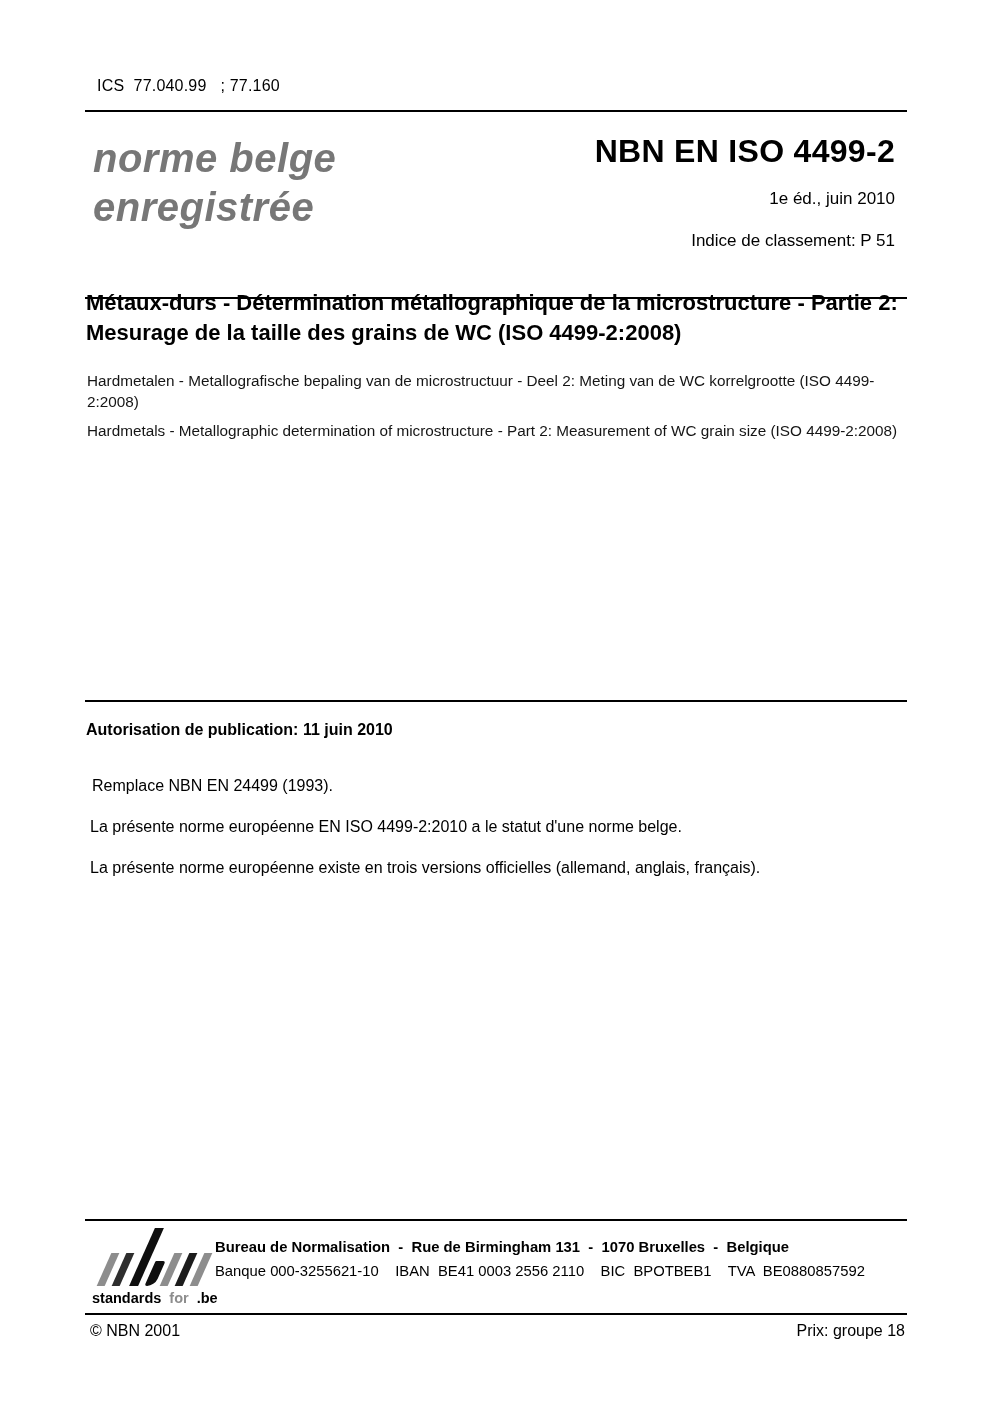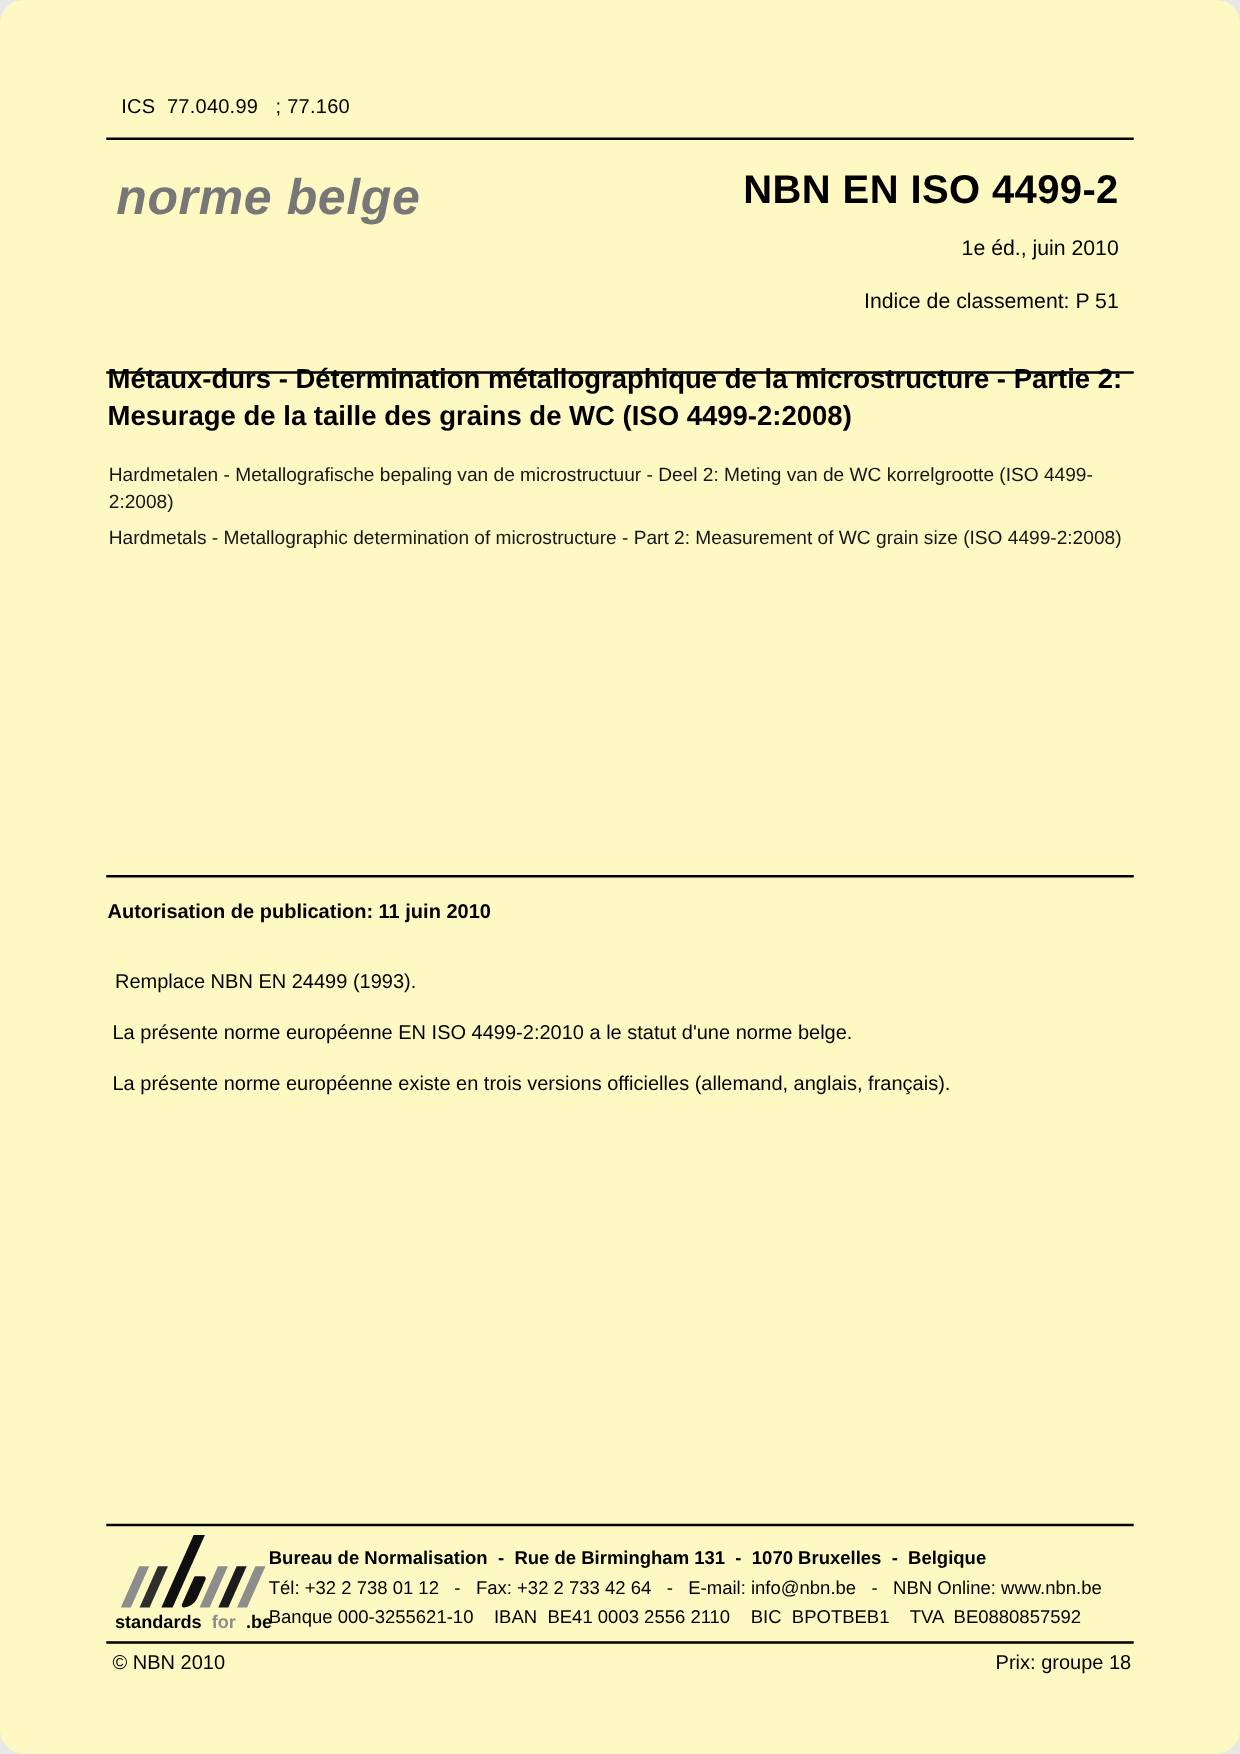--- a/index.html
+++ b/index.html
@@ -1,25 +1,24 @@
 <!DOCTYPE html>
 <html><head>
 <meta charset="utf-8">
 <style>
   html, body { margin: 0; padding: 0; background: #e8e8e8; }
   .page {
     position: relative;
     width: 992px;
     height: 1403px;
     margin: 0 auto;
-    background: #fef9c3;
+    background: #ffffff;
     font-family: "Liberation Sans", sans-serif;
     color: #000000;
     overflow: hidden;
-    border-radius: 19px;
   }
   .pre { white-space: pre-wrap; }
   .rule { position: absolute; left: 85px; width: 822px; background: #000000; }
 
   #ics-code { position: absolute; left: 97px; top: 77px; font-size: 16px; letter-spacing: 0.2px; }
   #rule-top { top: 110px; height: 2px; }
 
   #doc-type {
     position: absolute; left: 93px; top: 134px;
     font-size: 40px; line-height: 49px;
@@ -68,20 +67,21 @@
 </head>
 <body>
 
 <div class="page">
 
   <div id="ics-code" class="pre">ICS  77.040.99   ; 77.160</div>
   <div id="rule-top" class="rule"></div>
 
   <div id="doc-type">
     <div>norme belge</div>
+    <div>enregistrée</div>
   </div>
 
   <div id="std-number">NBN EN ISO 4499-2</div>
   <div id="edition">1e éd., juin 2010</div>
   <div id="classement">Indice de classement: P 51</div>
 
   <div id="rule-title" class="rule"></div>
   <div id="title-fr">Métaux-durs - Détermination métallographique de la microstructure - Partie 2: Mesurage de la taille des grains de WC (ISO 4499-2:2008)</div>
   <div id="title-nl">Hardmetalen - Metallografische bepaling van de microstructuur - Deel 2: Meting van de WC korrelgrootte (ISO 4499-2:2008)</div>
   <div id="title-en">Hardmetals - Metallographic determination of microstructure - Part 2: Measurement of WC grain size (ISO 4499-2:2008)</div>
@@ -105,21 +105,20 @@
     <div class="bar bar-7"></div>
     <div id="logo-tagline">
       <span class="tag-black">standards</span>
       <span class="tag-gray">for</span>
       <span class="tag-black">.be</span>
     </div>
   </div>
 
   <div id="footer-lines">
     <div id="footer-address" class="pre">Bureau de Normalisation  -  Rue de Birmingham 131  -  1070 Bruxelles  -  Belgique</div>
-    <div id="footer-contact" class="pre">Tél: +32 2 738 01 12   -   Fax: +32 2 733 42 64   -   E-mail: info@nbn.be   -   NBN Online: www.nbn.be</div>
     <div id="footer-bank" class="pre">Banque 000-3255621-10    IBAN  BE41 0003 2556 2110    BIC  BPOTBEB1    TVA  BE0880857592</div>
   </div>
 
   <div id="rule-footer-bottom" class="rule"></div>
-  <div id="copyright">© NBN 2010</div>
+  <div id="copyright">© NBN 2001</div>
   <div id="price">Prix: groupe 18</div>
 
 </div>
 
 </body></html>

